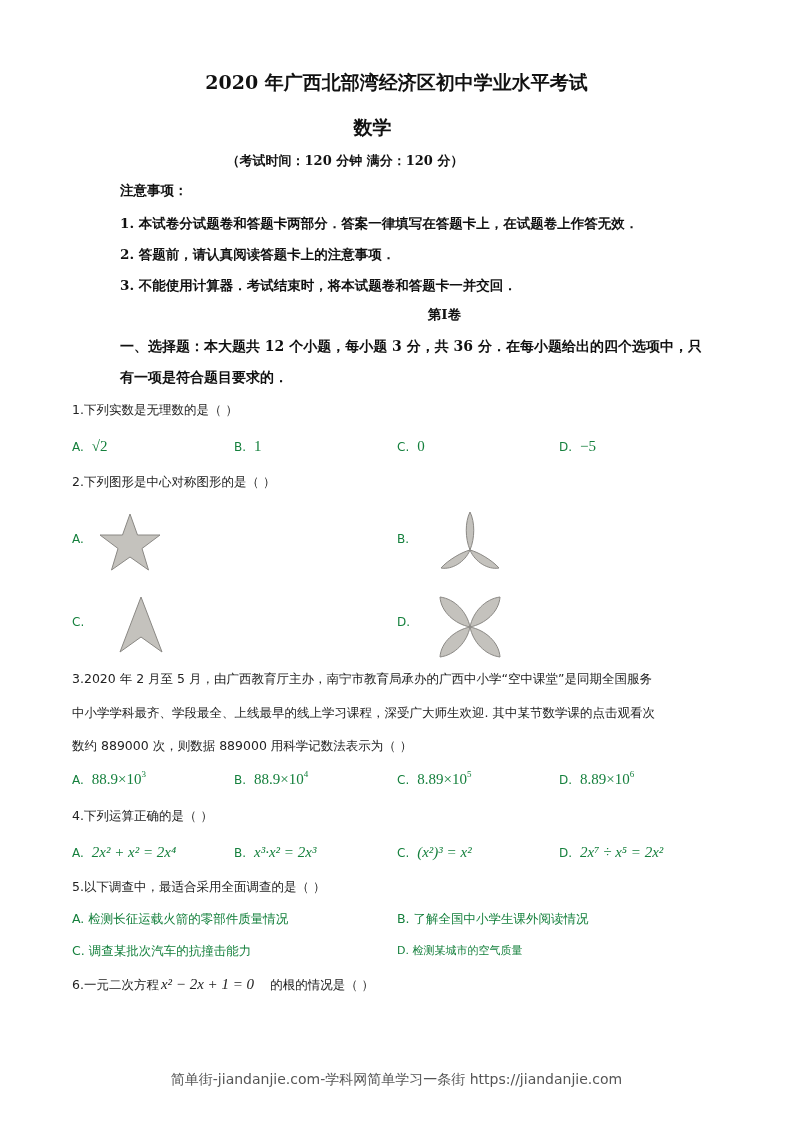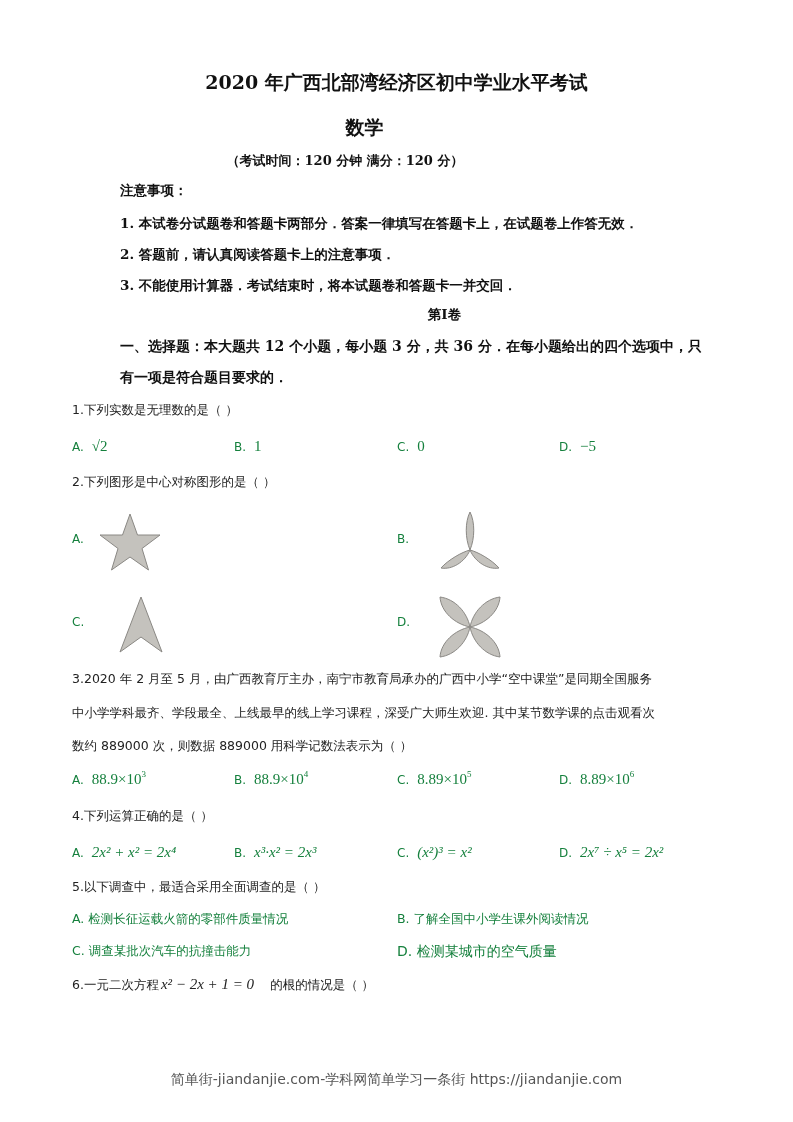--- a/index.html
+++ b/index.html
@@ -1,19 +1,19 @@
 <!DOCTYPE html>
 <html><head>
 <meta charset="utf-8">
 <style>
   html, body { margin: 0; padding: 0; background: #ffffff; }
   body { width: 793px; height: 1122px; position: relative; overflow: hidden; color: #111; font-family: "DejaVu Serif", "Liberation Serif", serif; }
   .abs { position: absolute; white-space: nowrap; }
   .title { left: 0; width: 793px; text-align: center; top: 70px; font-size: 19px; font-weight: bold; }
-  .subject { left: 0; width: 729px; text-align: center; top: 115px; font-size: 19px; font-weight: bold; }
+  .subject { left: 0; width: 729px; text-align: center; top: 115px; font-size: 19px; font-weight: bold; padding-left: 8px; }
   .timing { left: 0; width: 690px; text-align: center; top: 152px; font-size: 13px; font-weight: bold; }
   .bold13 { font-size: 13.5px; font-weight: bold; margin-left: 48px; }
   .q { font-size: 12.5px; font-family: "DejaVu Sans", "Liberation Sans", sans-serif; color: #222; }
   .opt { font-size: 12px; font-family: "DejaVu Sans", "Liberation Sans", sans-serif; color: #15803d; }
   .math { font-family: "Liberation Serif", "DejaVu Serif", serif; font-size: 15px; font-style: normal; margin-left: 8px; }
   .math sup { font-size: 9px; vertical-align: 7px; line-height: 0; }
   .footer { left: 0; width: 793px; text-align: center; top: 1071px; font-size: 14px; color: #555; font-family: "DejaVu Sans", "Liberation Sans", sans-serif; }
   svg.shape { position: absolute; }
 </style>
 </head>
@@ -111,21 +111,21 @@
 <div class="abs q" style="left:72px; top:879px;">5.以下调查中，最适合采用全面调查的是（    ）</div>
 <div class="abs opt" style="left:72px; top:911px; font-size:12.5px;">
   <span>A.</span> <span>检测长征运载火箭的零部件质量情况</span>
 </div>
 <div class="abs opt" style="left:397px; top:911px; font-size:12.5px;">
   <span>B.</span> <span>了解全国中小学生课外阅读情况</span>
 </div>
 <div class="abs opt" style="left:72px; top:943px; font-size:12.5px;">
   <span>C.</span> <span>调查某批次汽车的抗撞击能力</span>
 </div>
-<div class="abs opt" style="left:397px; top:943px; font-size:14px;">
+<div class="abs opt" style="left:397px; top:943px; font-size:11px;">
   <span>D.</span> <span>检测某城市的空气质量</span>
 </div>
 
 <div class="abs q" style="left:72px; top:976px;">
   <span>6.一元二次方程</span><span class="math" style="margin-left:2px; margin-right:16px; font-style:italic;">x² − 2x + 1 = 0</span><span>的根的情况是（    ）</span>
 </div>
 
 <div class="abs footer">简单街-jiandanjie.com-学科网简单学习一条街 https://jiandanjie.com</div>
 
 </body></html>

